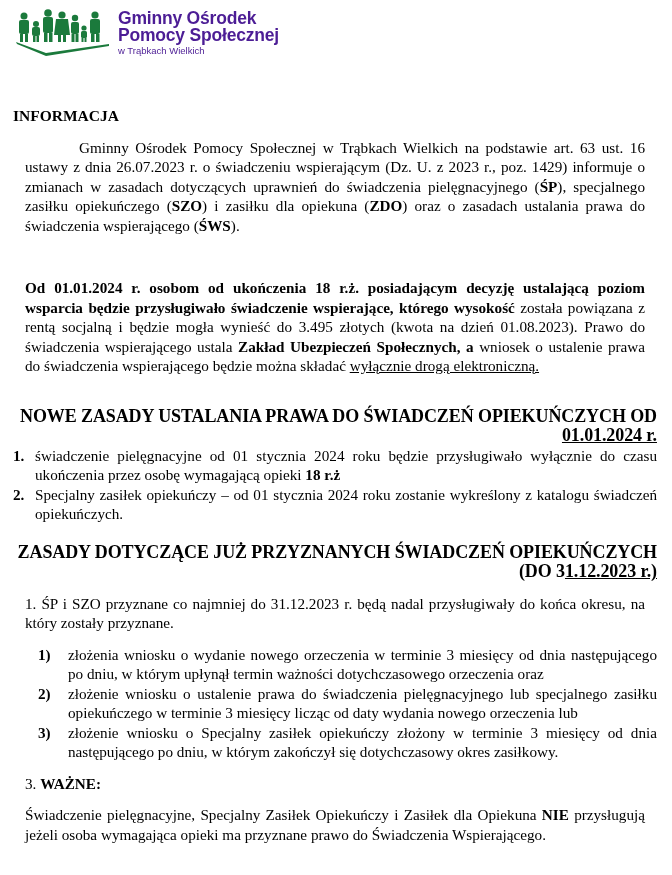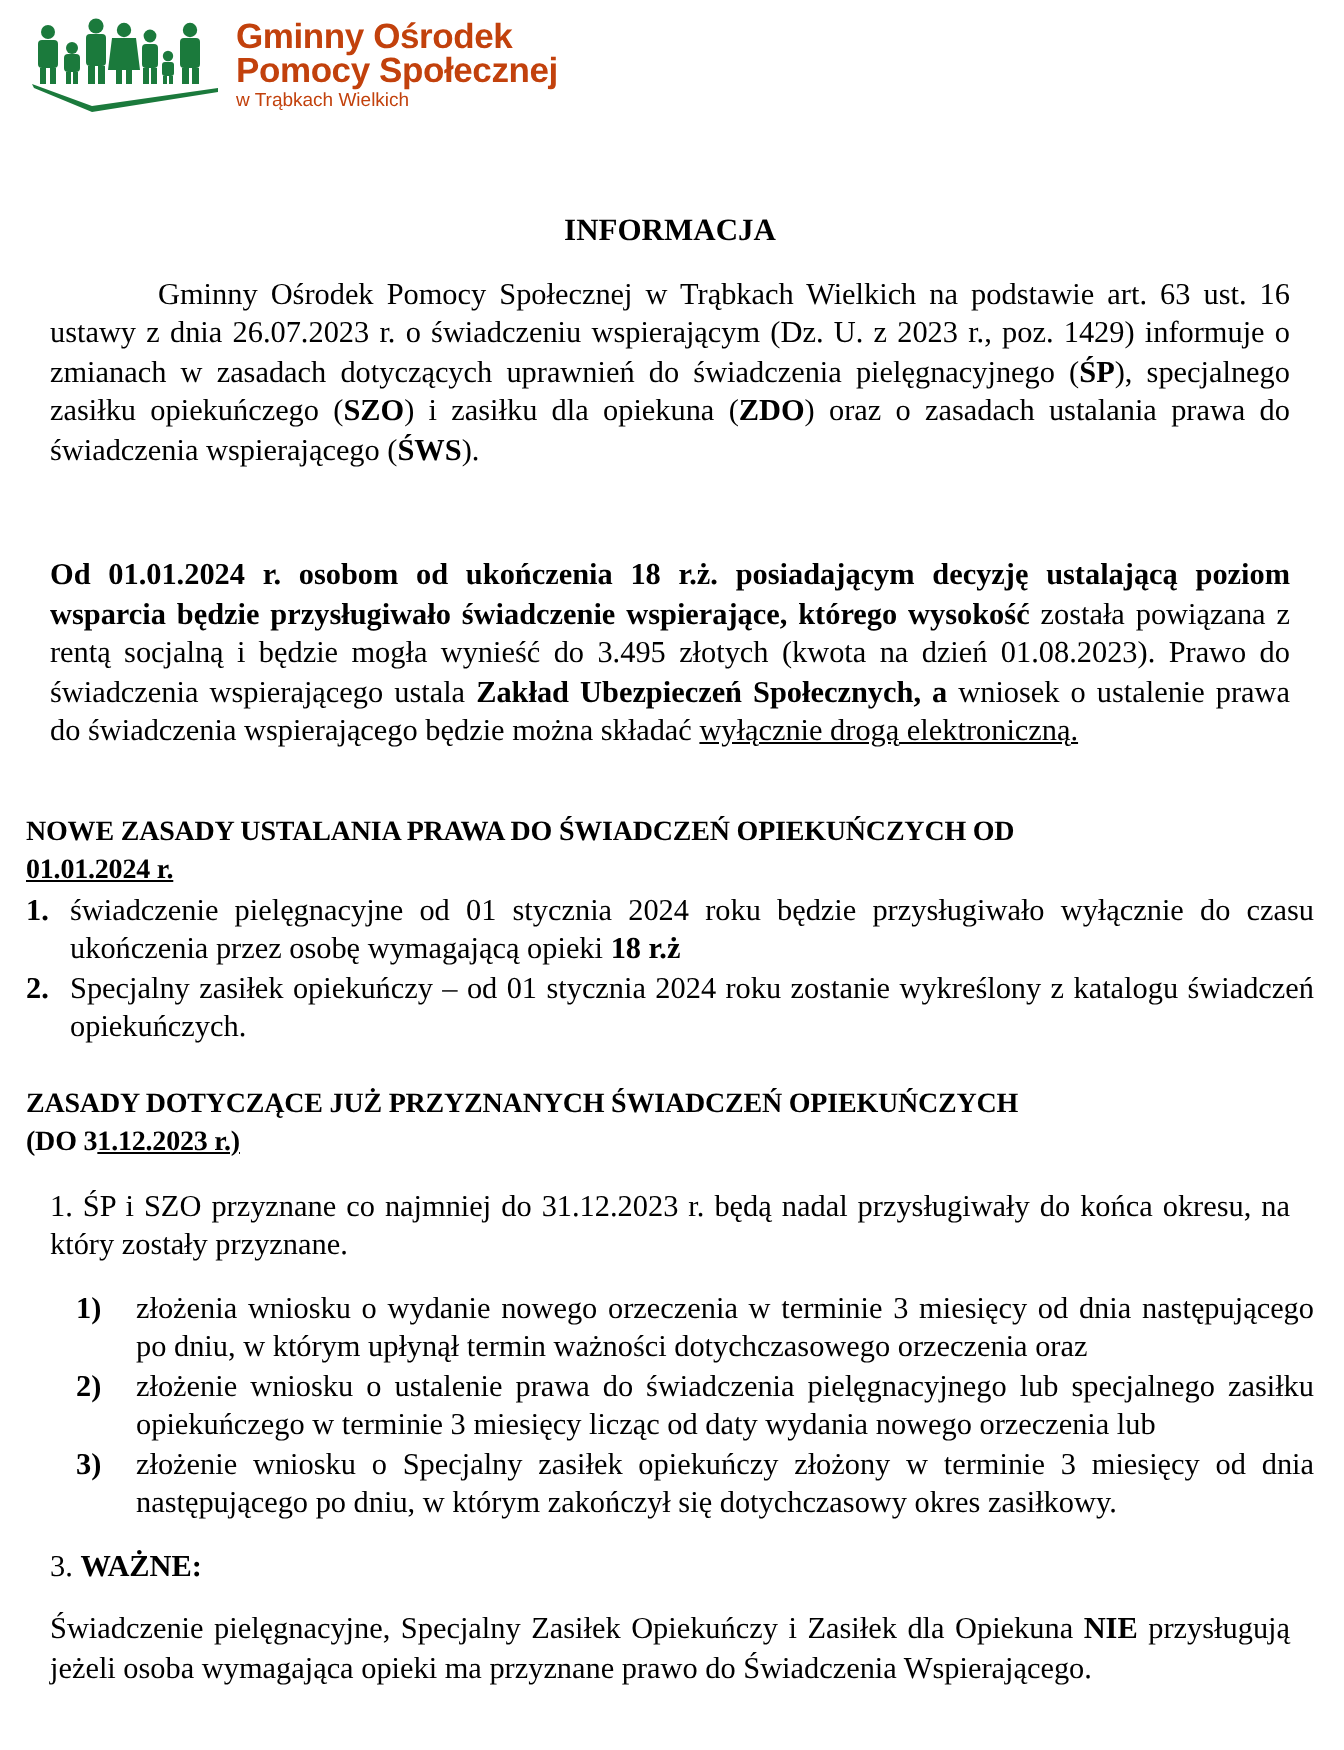--- a/index.html
+++ b/index.html
@@ -3,31 +3,31 @@
   <meta charset="utf-8">
   <style>
     html, body { margin: 0; padding: 0; background: #ffffff; }
     body {
       width: 672px; height: 875px; overflow: hidden; position: relative;
       font-family: "Liberation Serif", "DejaVu Serif", serif;
       color: #000; font-size: 15.2px; line-height: 19.5px;
     }
     .logo { position: absolute; left: 14px; top: 6px; width: 290px; height: 55px; }
     .logo-icon { position: absolute; left: 0; top: 0; }
-    .logo-text { position: absolute; left: 104px; top: 4px; font-family: "Liberation Sans", sans-serif; color: #c2410c; }
+    .logo-text { position: absolute; left: 104px; top: 4px; font-family: "Liberation Sans", sans-serif; color: #4c1d95; }
     .logo-l1, .logo-l2 { font-weight: bold; font-size: 17.5px; line-height: 17px; letter-spacing: -0.2px; }
     .logo-l3 { font-size: 9.5px; line-height: 12px; margin-top: 1px; }
 
     .page { position: absolute; left: 13px; top: 106px; width: 644px; }
-    .title { font-weight: bold; text-align: center; font-size: 15.5px; }
+    .title { font-weight: bold; font-size: 15.5px; }
     p { margin: 12px; text-align: justify; }
     .indent { text-indent: 54px; }
     .u { text-decoration: underline; }
     .gap { height: 19px; }
-    .heading { font-weight: bold; text-align: left; font-size: 14px; letter-spacing: -0.1px; }
+    .heading { font-weight: bold; text-align: right; font-size: 18px; letter-spacing: -0.1px; }
     ol.num { margin: 0; padding: 0; list-style: none; }
     ol.num li { position: relative; padding-left: 22px; text-align: justify; }
     ol.num li .marker { position: absolute; left: 0; top: 0; font-weight: bold; }
     ol.sub { margin: 0; padding: 0; list-style: none; }
     ol.sub li { position: relative; padding-left: 55px; text-align: justify; }
     ol.sub li .marker { position: absolute; left: 25px; top: 0; font-weight: bold; }
     .uwaga { font-weight: bold; text-align: center; font-size: 15.5px; }
   </style>
 </head>
 <body>

